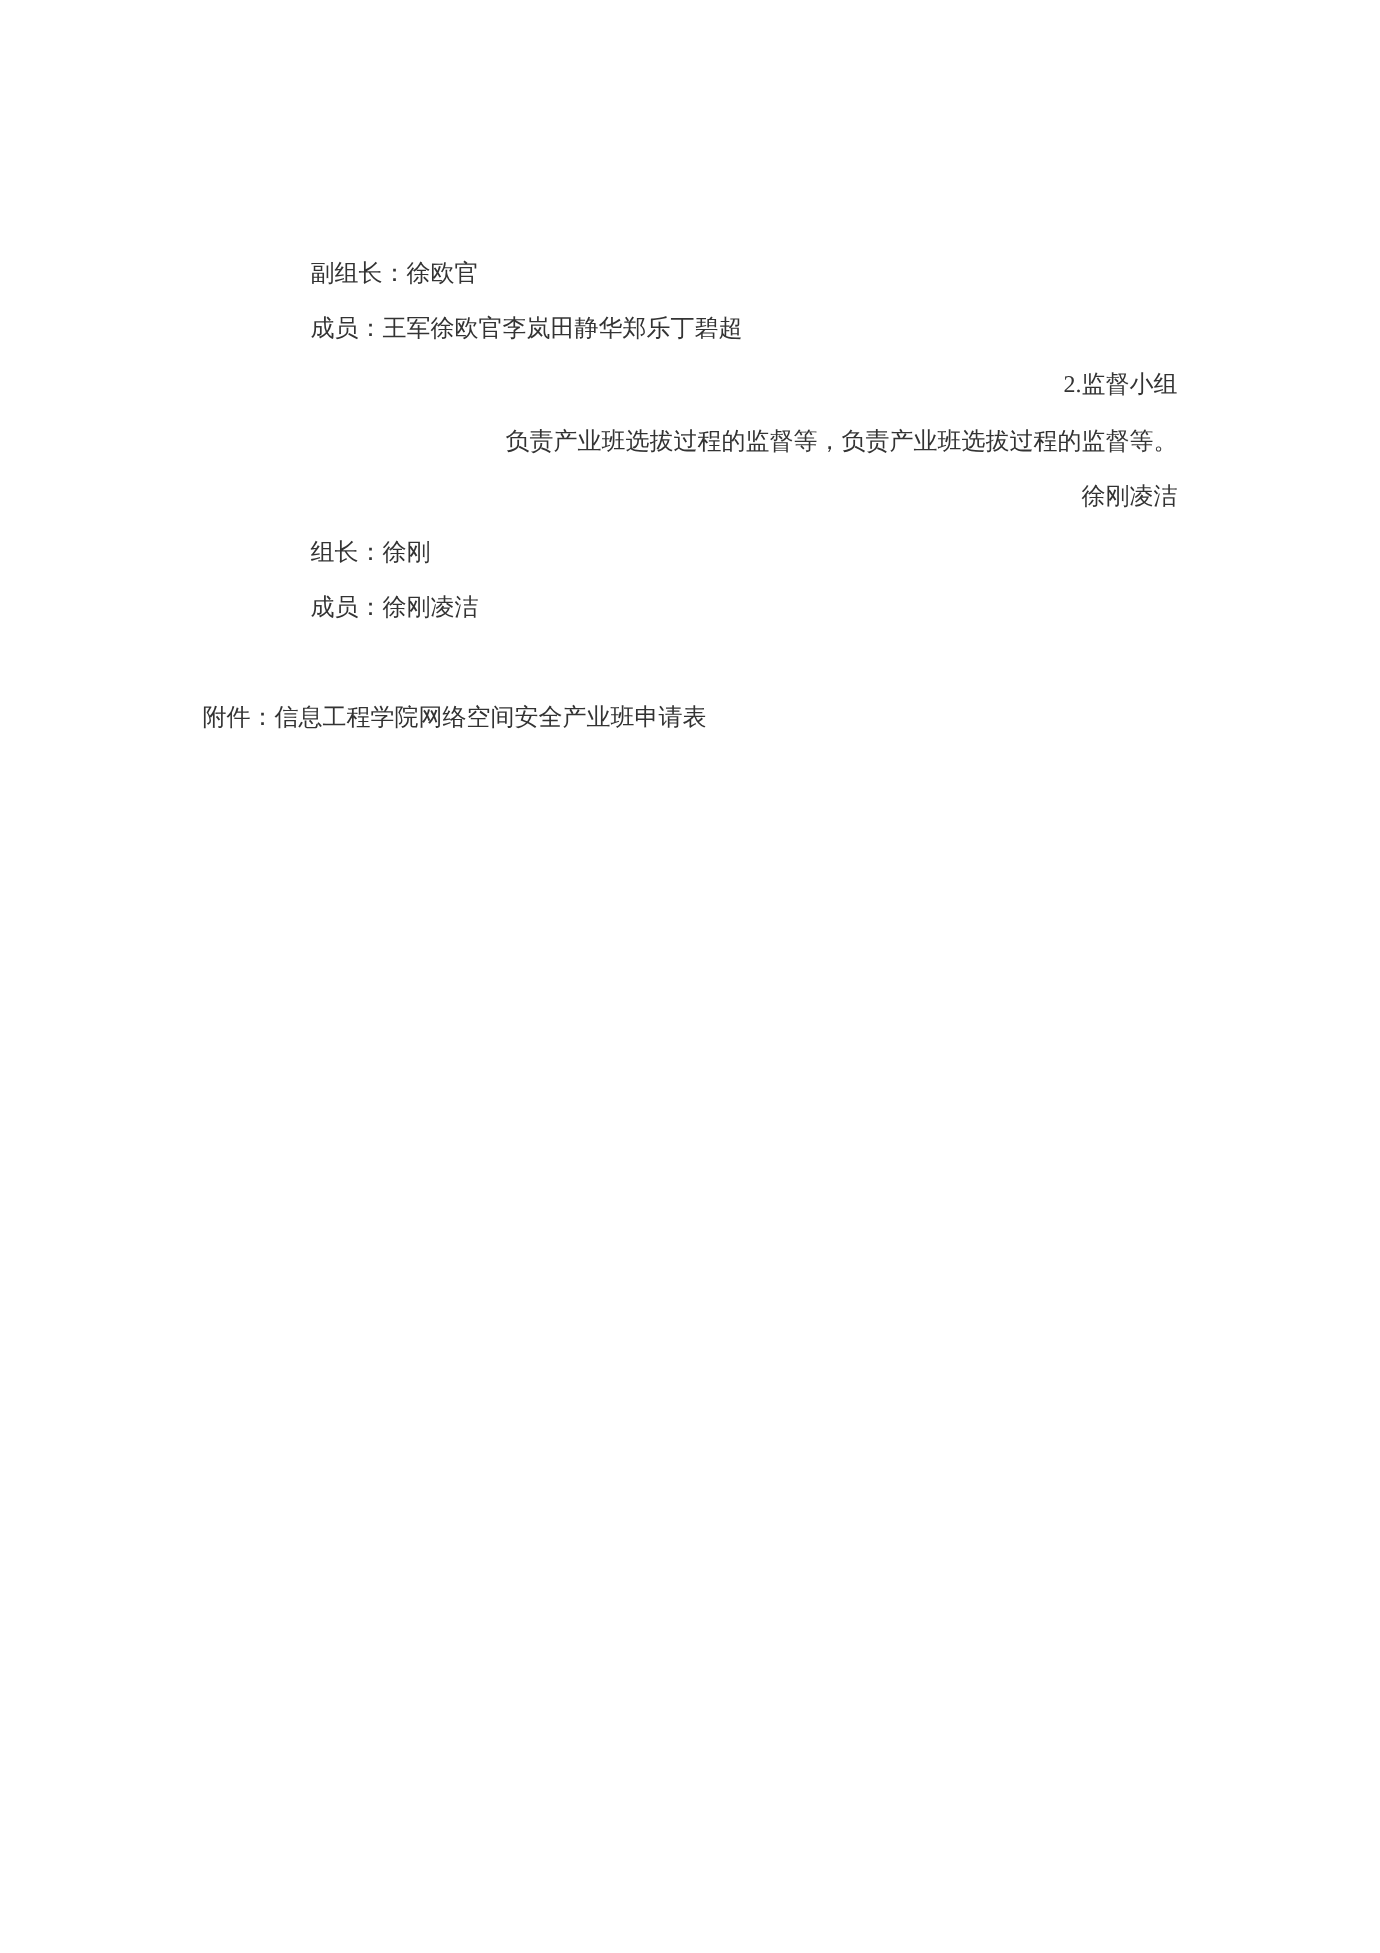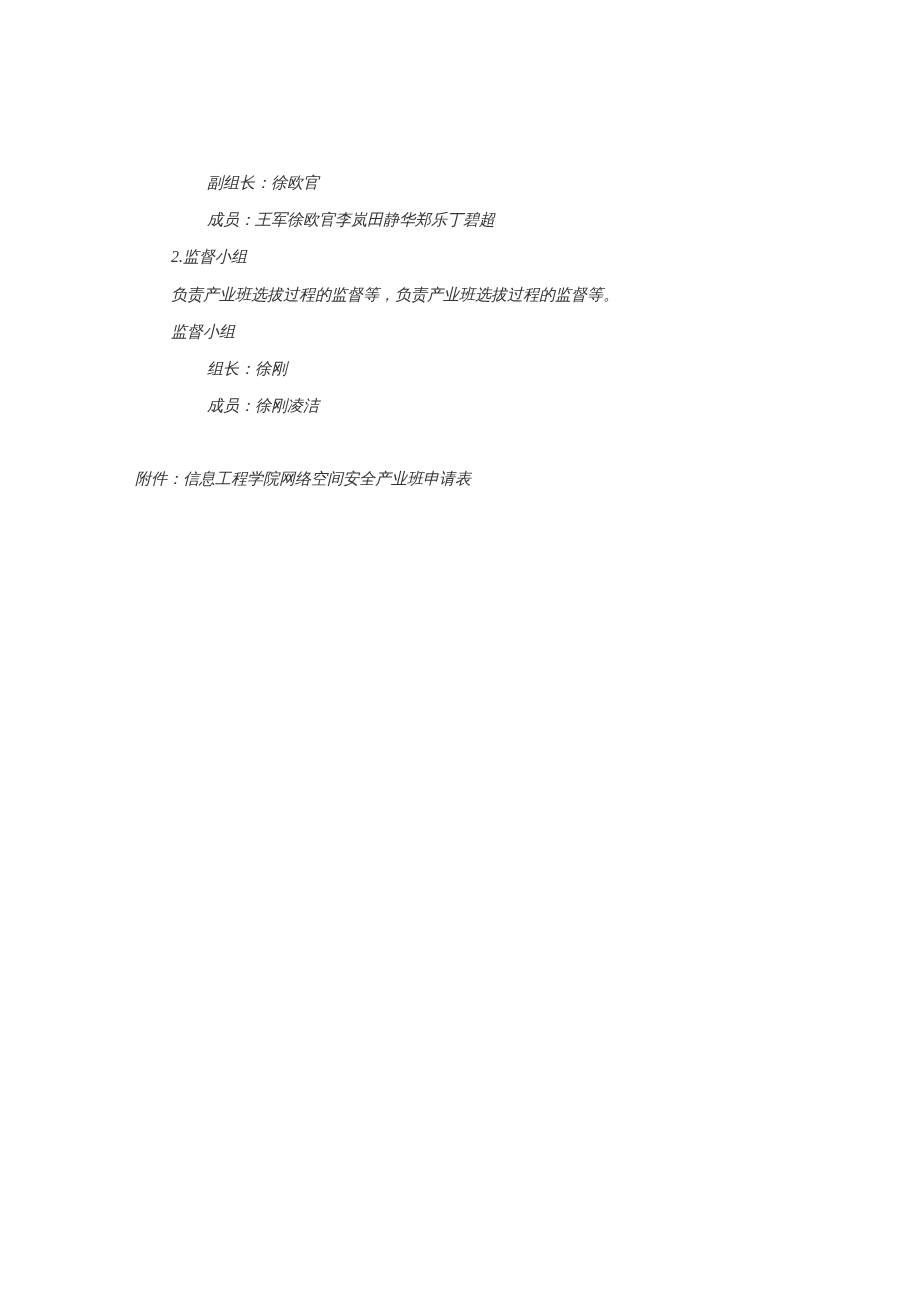--- a/index.html
+++ b/index.html
@@ -1,37 +1,37 @@
 <!DOCTYPE html>
 <html><head>
   <meta charset="utf-8">
   <style>
     * {
       margin: 0;
       padding: 0;
       box-sizing: border-box;
-      font-style: italic;
     }
     body {
       width: 920px;
       height: 1302px;
       background: #ffffff;
       font-family: "SimSun", "宋体", serif;
       font-size: 16px;
       color: #333333;
       line-height: 2.2;
       padding-top: 165px;
       padding-left: 135px;
       padding-right: 135px;
     }
     .indent-2 {
       padding-left: 72px;
     }
     .indent-1 {
       padding-left: 36px;
+      text-align: right;
     }
     .indent-0 {
       padding-left: 0;
     }
     .paragraph {
       margin-bottom: 2px;
     }
     .spacer {
       height: 36px;
     }
@@ -49,21 +49,21 @@
 
 <div class="paragraph indent-1">
   <span>2.监督小组</span>
 </div>
 
 <div class="paragraph indent-1">
   <span>负责产业班选拔过程的监督等，负责产业班选拔过程的监督等。</span>
 </div>
 
 <div class="paragraph indent-1">
-  <span>监督小组</span>
+  <span>徐刚凌洁</span>
 </div>
 
 <div class="paragraph indent-2">
   <span>组长：徐刚</span>
 </div>
 
 <div class="paragraph indent-2">
   <span>成员：徐刚凌洁</span>
 </div>
 

